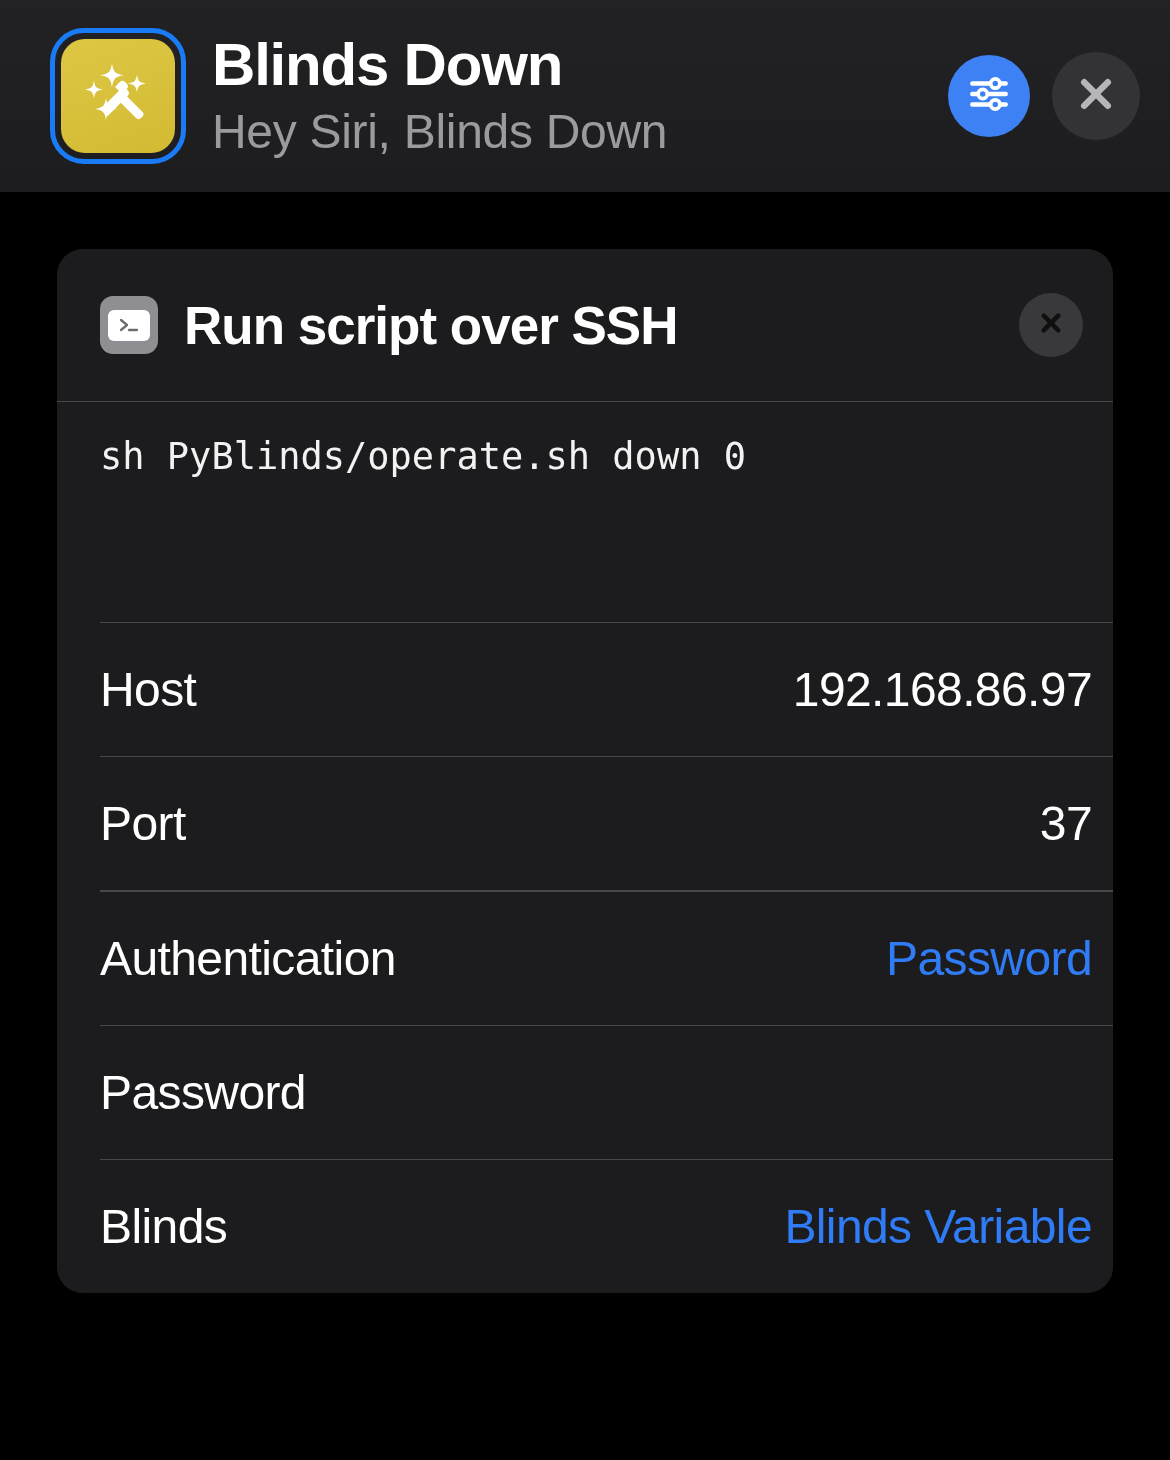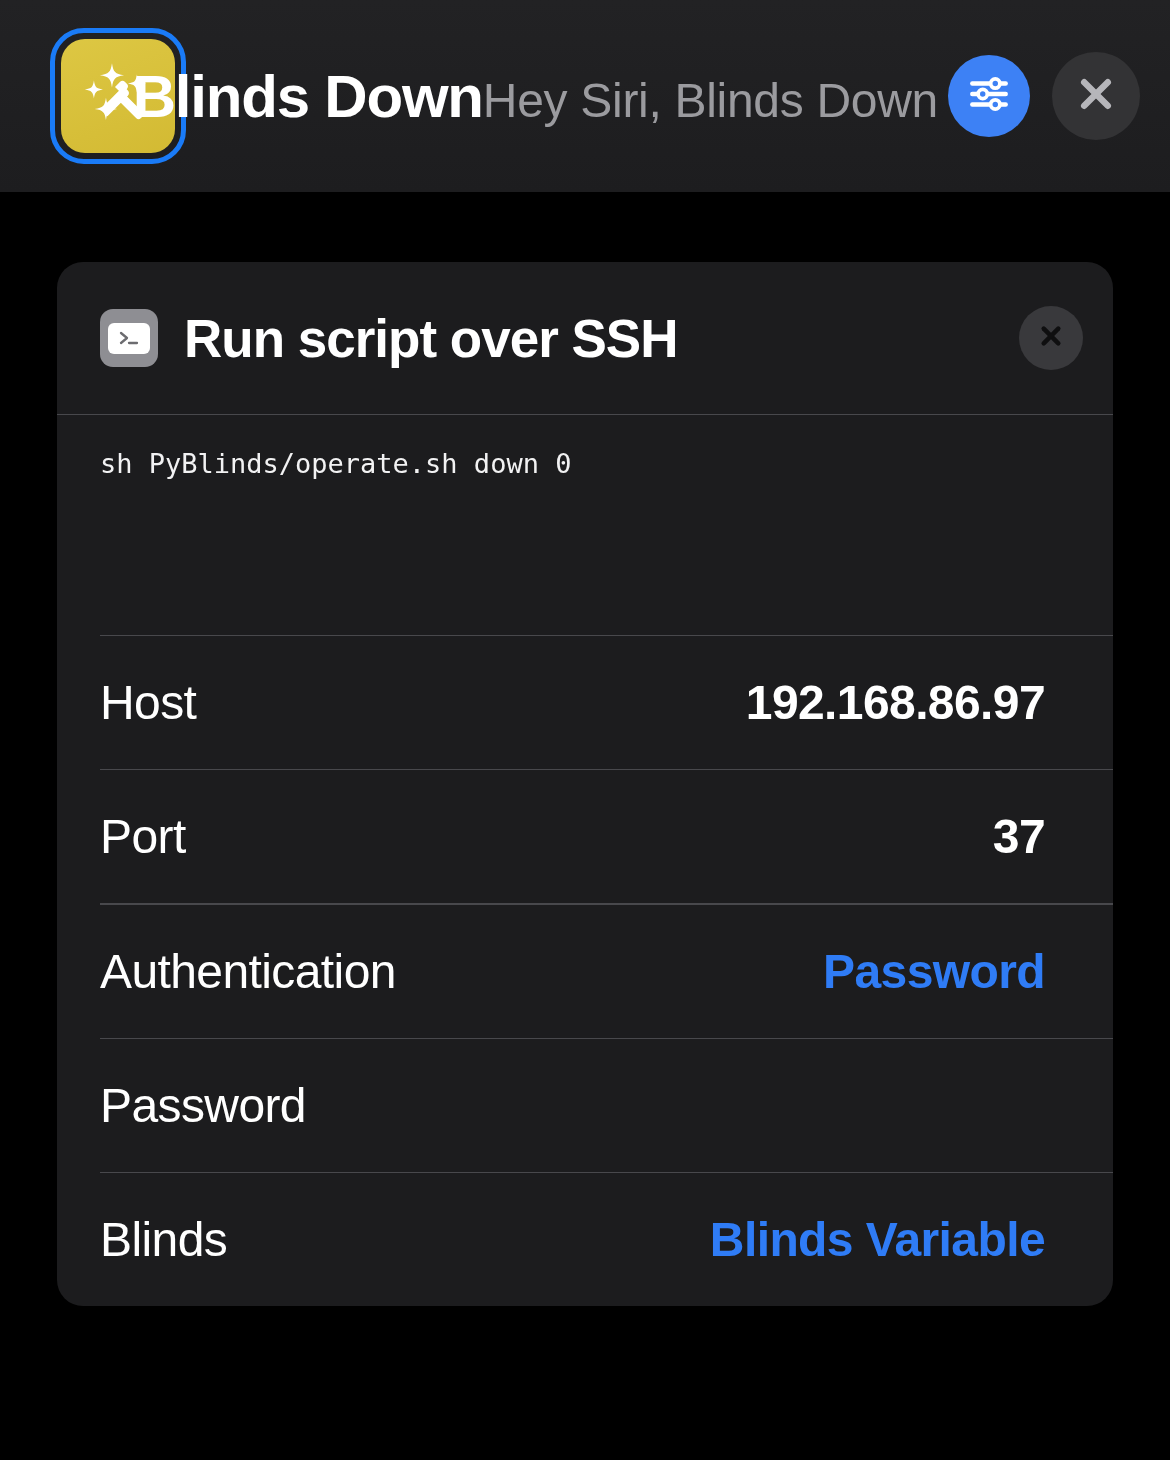--- a/index.html
+++ b/index.html
@@ -46,22 +46,22 @@
     background: linear-gradient(160deg, #ddc743 0%, #d3ba33 100%);
     display: flex;
     align-items: center;
     justify-content: center;
   }
   .shortcut-icon svg { display: block; }
 
   .header-text {
     margin-left: 26px;
     display: flex;
-    flex-direction: row;
-    justify-content: flex-end;
+    flex-direction: column;
+    justify-content: center;
     flex: 1 1 auto;
     min-width: 0;
   }
   .header-title {
     color: #ffffff;
     font-size: 60px;
     font-weight: 700;
     letter-spacing: -1.2px;
     line-height: 1.05;
     white-space: nowrap;
@@ -97,21 +97,21 @@
   .header-close-btn {
     width: 88px;
     height: 88px;
     background: #333335;
   }
 
   
   .card {
     position: absolute;
     left: 57px;
-    top: 262px;
+    top: 249px;
     width: 1056px;
     background: #1c1c1e;
     border-radius: 26px;
     overflow: hidden;
   }
 
   .card-header {
     height: 152px;
     display: flex;
     align-items: center;
@@ -161,46 +161,46 @@
   .divider.full { margin-left: 0; }
 
   .script-area {
     min-height: 220px;
     padding: 32px 43px 40px 43px;
     box-sizing: border-box;
   }
   .script-text {
     color: #f2f2f3;
     font-family: "DejaVu Sans Mono", monospace;
-    font-size: 27px;
+    font-size: 37px;
     line-height: 1.25;
     letter-spacing: 0px;
     white-space: pre-wrap;
     word-break: break-word;
   }
 
   .field-row {
     height: 133px;
     display: flex;
     align-items: center;
-    padding: 0 68px 0 43px;
+    padding: 0 21px 0 43px;
     box-sizing: border-box;
   }
   .field-label {
     color: #ffffff;
     font-size: 48px;
     font-weight: 400;
     letter-spacing: -0.6px;
     flex: 0 0 auto;
     white-space: nowrap;
   }
   .field-value {
     margin-left: auto;
     font-size: 48px;
-    font-weight: 700;
+    font-weight: 400;
     letter-spacing: -0.6px;
     text-align: right;
     white-space: nowrap;
   }
   .field-value.plain { color: #ffffff; }
   .field-value.accent { color: #2f7cf6; }
   .field-value.empty { color: transparent; }
 </style>
 </head>
 <body>

